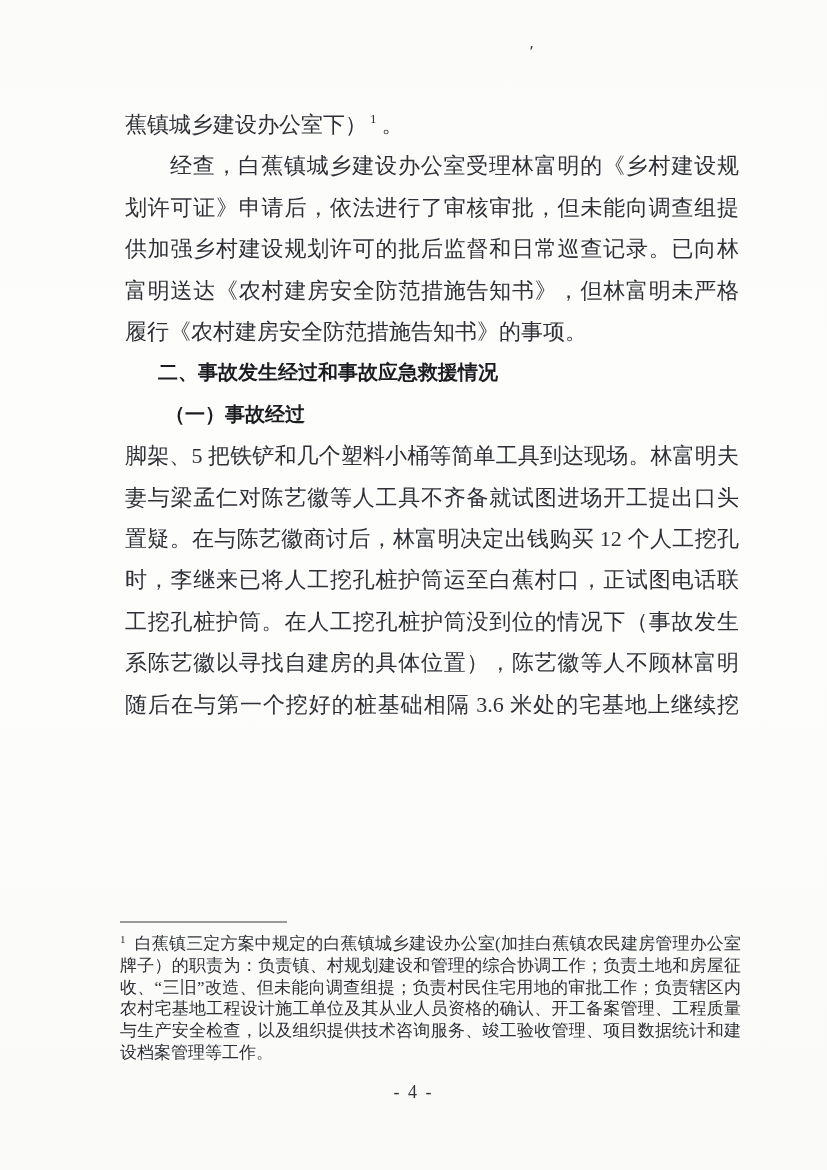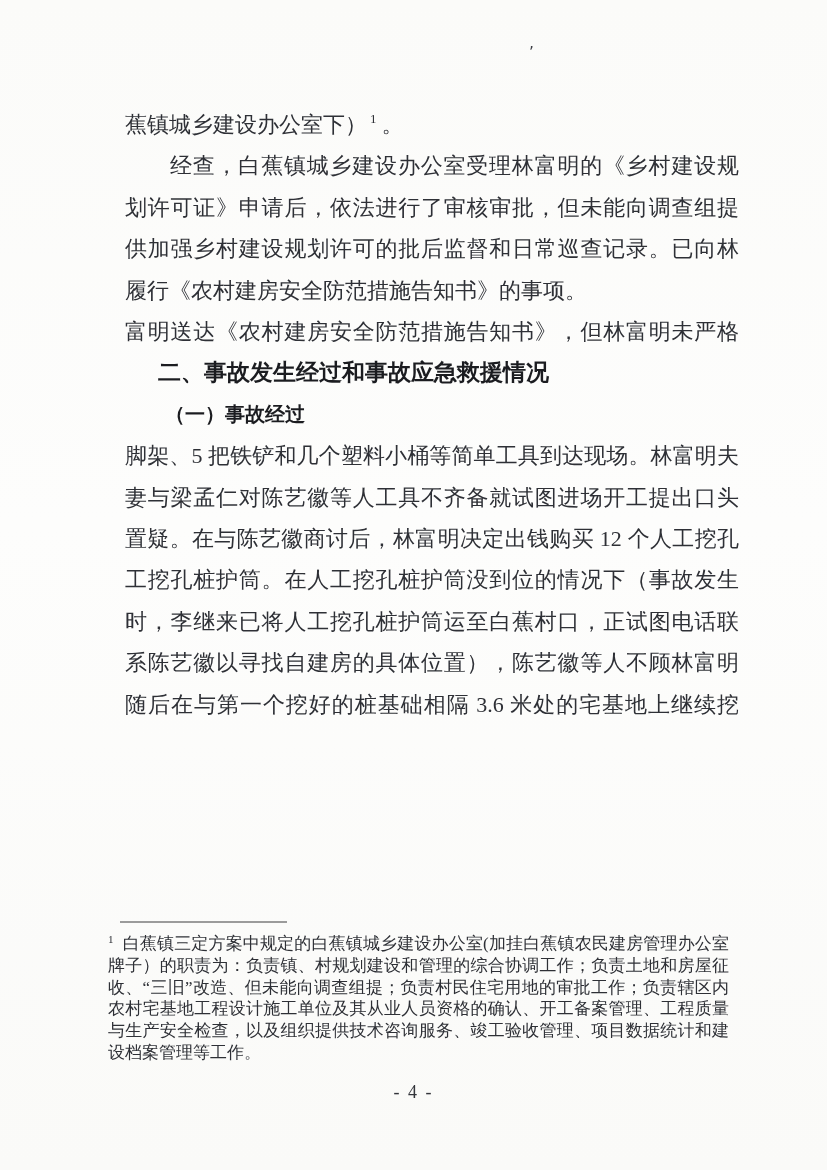--- a/index.html
+++ b/index.html
@@ -31,21 +31,21 @@
   }
   .line.j {
     text-align: justify;
     text-align-last: justify;
   }
   .line.ind { text-indent: 45px; }
   .h1 .line {
     font-weight: bold;
     color: #1b1c20;
     font-family: "Liberation Sans", "DejaVu Sans", sans-serif;
-    font-size: 23px;
+    font-size: 20px;
   }
   .h1 .line.ind { text-indent: 33px; }
   .h2 .line {
     font-weight: bold;
     color: #1b1c20;
     font-size: 20px;
   }
   .h2 .line.ind { text-indent: 40px; }
   .line sup {
     font-size: 13px;
@@ -56,21 +56,21 @@
   .footnote-sep {
     position: absolute;
     left: 120px;
     top: 921px;
     width: 167px;
     height: 0;
     border-top: 2px solid #9b9b9b;
   }
   .footnote {
     position: absolute;
-    left: 108px;
+    left: 120px;
     top: 933px;
     width: 621px;
   }
   .footnote .line {
     font-size: 17px;
     line-height: 21.8px;
   }
   .footnote .line sup {
     font-size: 11px;
     vertical-align: 6px;
@@ -103,35 +103,35 @@
   <span class="stray-mark">’</span>
 
   <div class="doc-body">
       <div class="block para">
         <div class="line"><span>蕉镇城乡建设办公室下）</span><sup>1</sup><span>。</span></div>
       </div>
       <div class="block para">
         <div class="line j ind"><span>经查，白蕉镇城乡建设办公室受理林富明的《乡村建设规</span></div>
         <div class="line j"><span>划许可证》申请后，依法进行了审核审批，但未能向调查组提</span></div>
         <div class="line j"><span>供加强乡村建设规划许可的批后监督和日常巡查记录。已向林</span></div>
+        <div class="line j"><span>富明送达《农村建房安全防范措施告知书》，但林富明未严格</span></div>
         <div class="line"><span>履行《农村建房安全防范措施告知书》的事项。</span></div>
-        <div class="line j"><span>富明送达《农村建房安全防范措施告知书》，但林富明未严格</span></div>
       </div>
       <div class="block h1">
         <div class="line ind"><span>二、事故发生经过和事故应急救援情况</span></div>
       </div>
       <div class="block h2">
         <div class="line ind"><span>（一）事故经过</span></div>
       </div>
       <div class="block para">
         <div class="line j"><span>脚架、5 把铁铲和几个塑料小桶等简单工具到达现场。林富明夫</span></div>
         <div class="line j"><span>妻与梁孟仁对陈艺徽等人工具不齐备就试图进场开工提出口头</span></div>
         <div class="line j"><span>置疑。在与陈艺徽商讨后，林富明决定出钱购买 12 个人工挖孔</span></div>
+        <div class="line j"><span>时，李继来已将人工挖孔桩护筒运至白蕉村口，正试图电话联</span></div>
         <div class="line j"><span>工挖孔桩护筒。在人工挖孔桩护筒没到位的情况下（事故发生</span></div>
-        <div class="line j"><span>时，李继来已将人工挖孔桩护筒运至白蕉村口，正试图电话联</span></div>
         <div class="line j"><span>系陈艺徽以寻找自建房的具体位置），陈艺徽等人不顾林富明</span></div>
         <div class="line j"><span>随后在与第一个挖好的桩基础相隔 3.6 米处的宅基地上继续挖</span></div>
       </div>
     </div>
 
   <div class="footnote-sep"></div>
 
   <div class="footnote">
       <div class="line j"><sup>1</sup><span>白蕉镇三定方案中规定的白蕉镇城乡建设办公室(加挂白蕉镇农民建房管理办公室</span></div>
       <div class="line j"><span>牌子）的职责为：负责镇、村规划建设和管理的综合协调工作；负责土地和房屋征</span></div>

